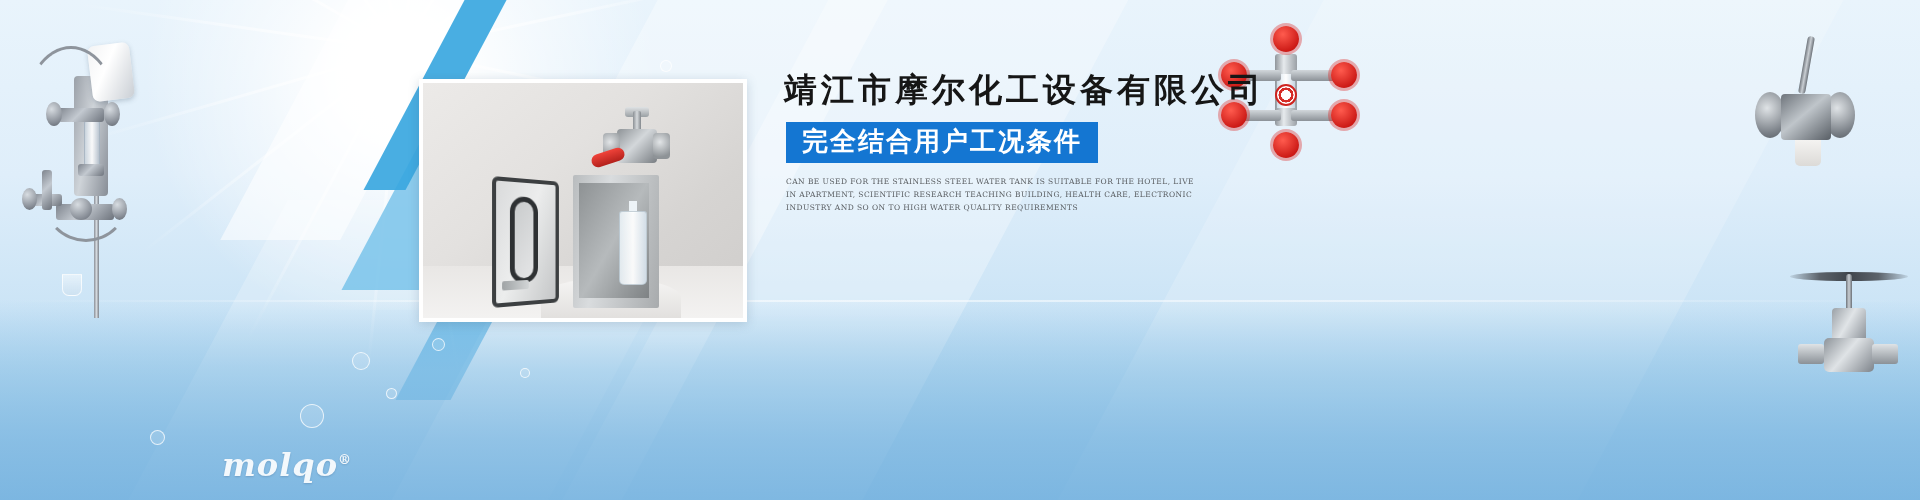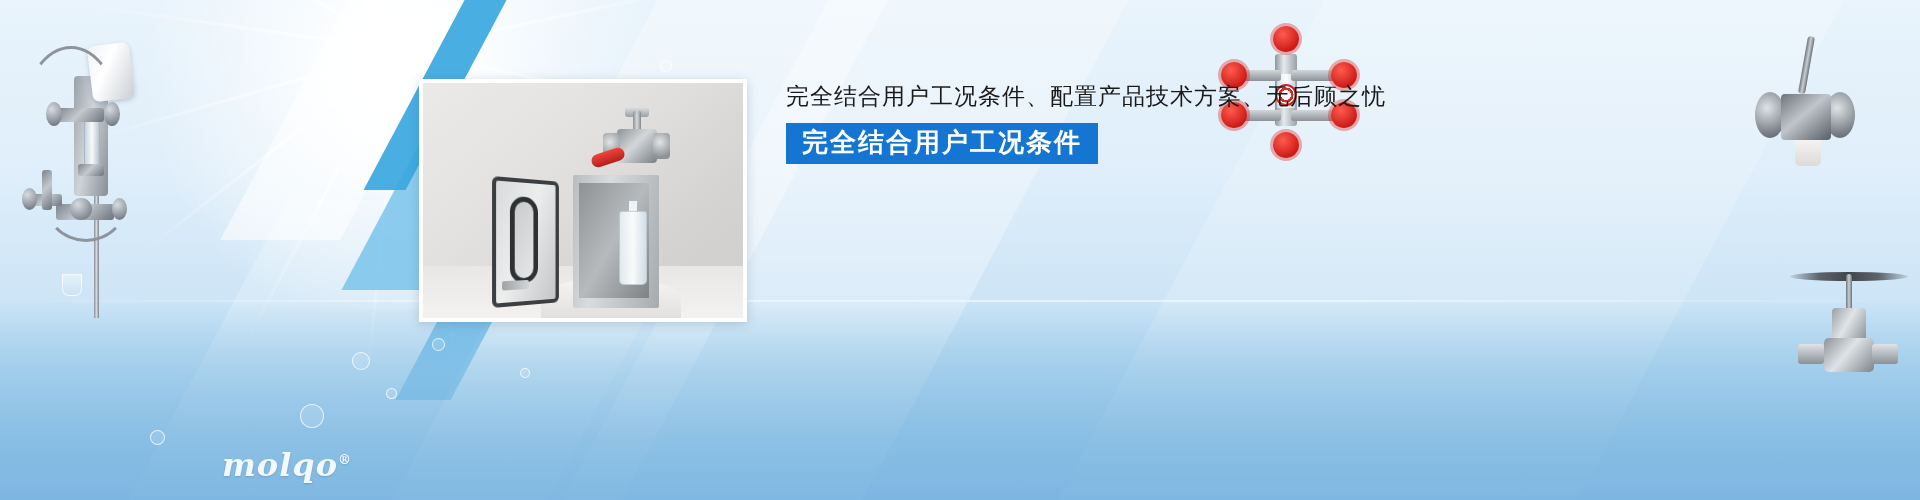--- a/index.html
+++ b/index.html
@@ -288,23 +288,24 @@
   <div class="rc-valve">
     <div class="rc-wheel"></div>
     <div class="rc-stem"></div>
     <div class="rc-bonnet"></div>
     <div class="rc-body"></div>
     <div class="rc-port" style="left:8px;"></div>
     <div class="rc-port" style="left:82px;"></div>
   </div>
 
   <div class="text-block">
-    <div class="subline">完全结合用户工况条件、配置产品技术方案、无后顾之忧</div>
+    <div class="company">靖江市摩尔化工设备有限公司</div>
     <div class="row-sp">
       <span class="tag-blue second">完全结合用户工况条件</span>
     </div>
+    <div class="eng">CAN BE USED FOR THE STAINLESS STEEL WATER TANK IS SUITABLE FOR THE HOTEL, LIVE IN APARTMENT, SCIENTIFIC RESEARCH TEACHING BUILDING, HEALTH CARE, ELECTRONIC INDUSTRY AND SO ON TO HIGH WATER QUALITY REQUIREMENTS</div>
   </div>
 
   <div class="watermark">
     <span>molqo</span><sup>®</sup>
   </div>
 
 </div>
 
 </body></html>

